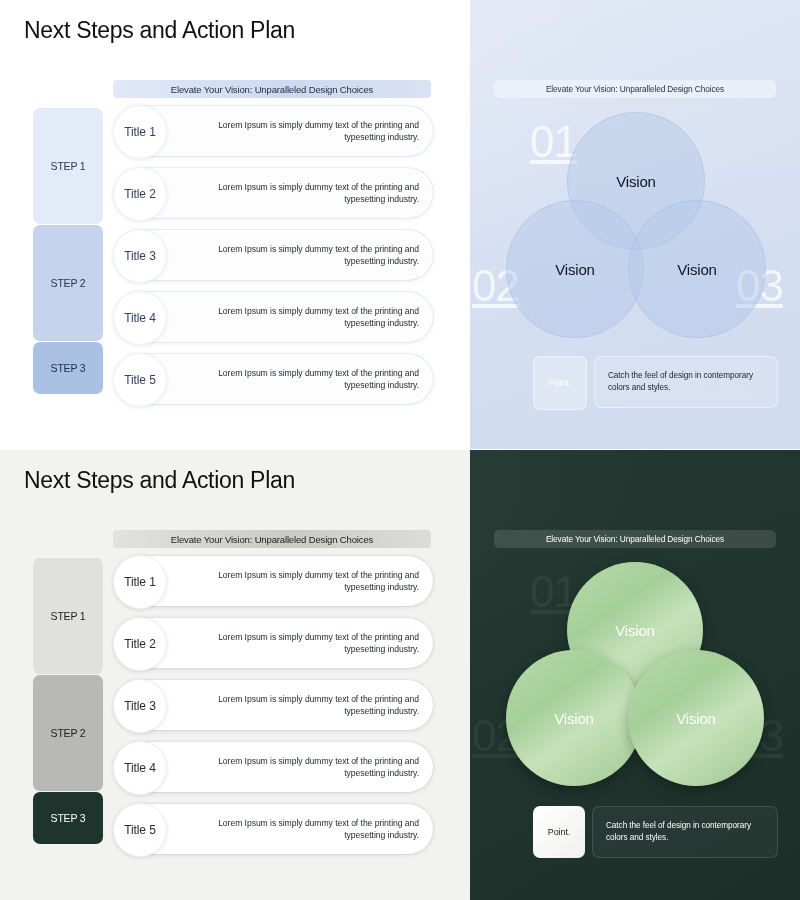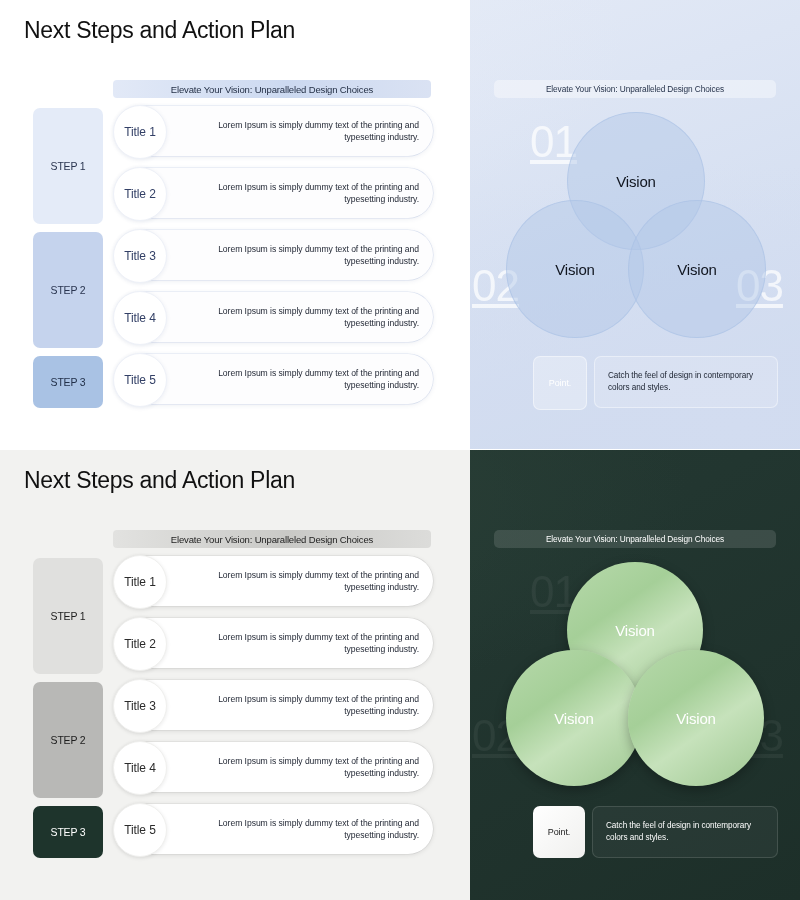--- a/index.html
+++ b/index.html
@@ -57,21 +57,21 @@
     font-size:9.5px;letter-spacing:-0.15px;
   }
   .t-blue .ribbon{background:linear-gradient(90deg,#e2e9f7,#ccd9f0 55%,#dae2f3);color:#243046;}
   .t-dark .ribbon{background:linear-gradient(90deg,#e2e2e0,#c9c9c6 55%,#dcdcda);color:#1d1d1d;}
 
   
   .steps{position:absolute;left:33px;top:108px;width:70px;}
   .step{
     width:70px;border-radius:7px;
     display:flex;align-items:center;justify-content:center;
-    font-size:10.5px;letter-spacing:-0.2px;margin-bottom:8px;
+    font-size:10.5px;letter-spacing:-0.2px;margin-bottom:1px;
   }
   .step.s1{height:116px;}
   .step.s2{height:116px;}
   .step.s3{height:52px;text-align:center;}
   .t-blue .step.s1{background:#e4ebf8;color:#2a3550;}
   .t-blue .step.s2{background:#c5d3ed;color:#2a3550;}
   .t-blue .step.s3{background:#a9c2e4;color:#223049;}
   .t-dark .step.s1{background:#e0e0de;color:#1d1d1d;}
   .t-dark .step.s2{background:#b8b8b6;color:#1d1d1d;}
   .t-dark .step.s3{background:#1e342c;color:#ffffff;}

